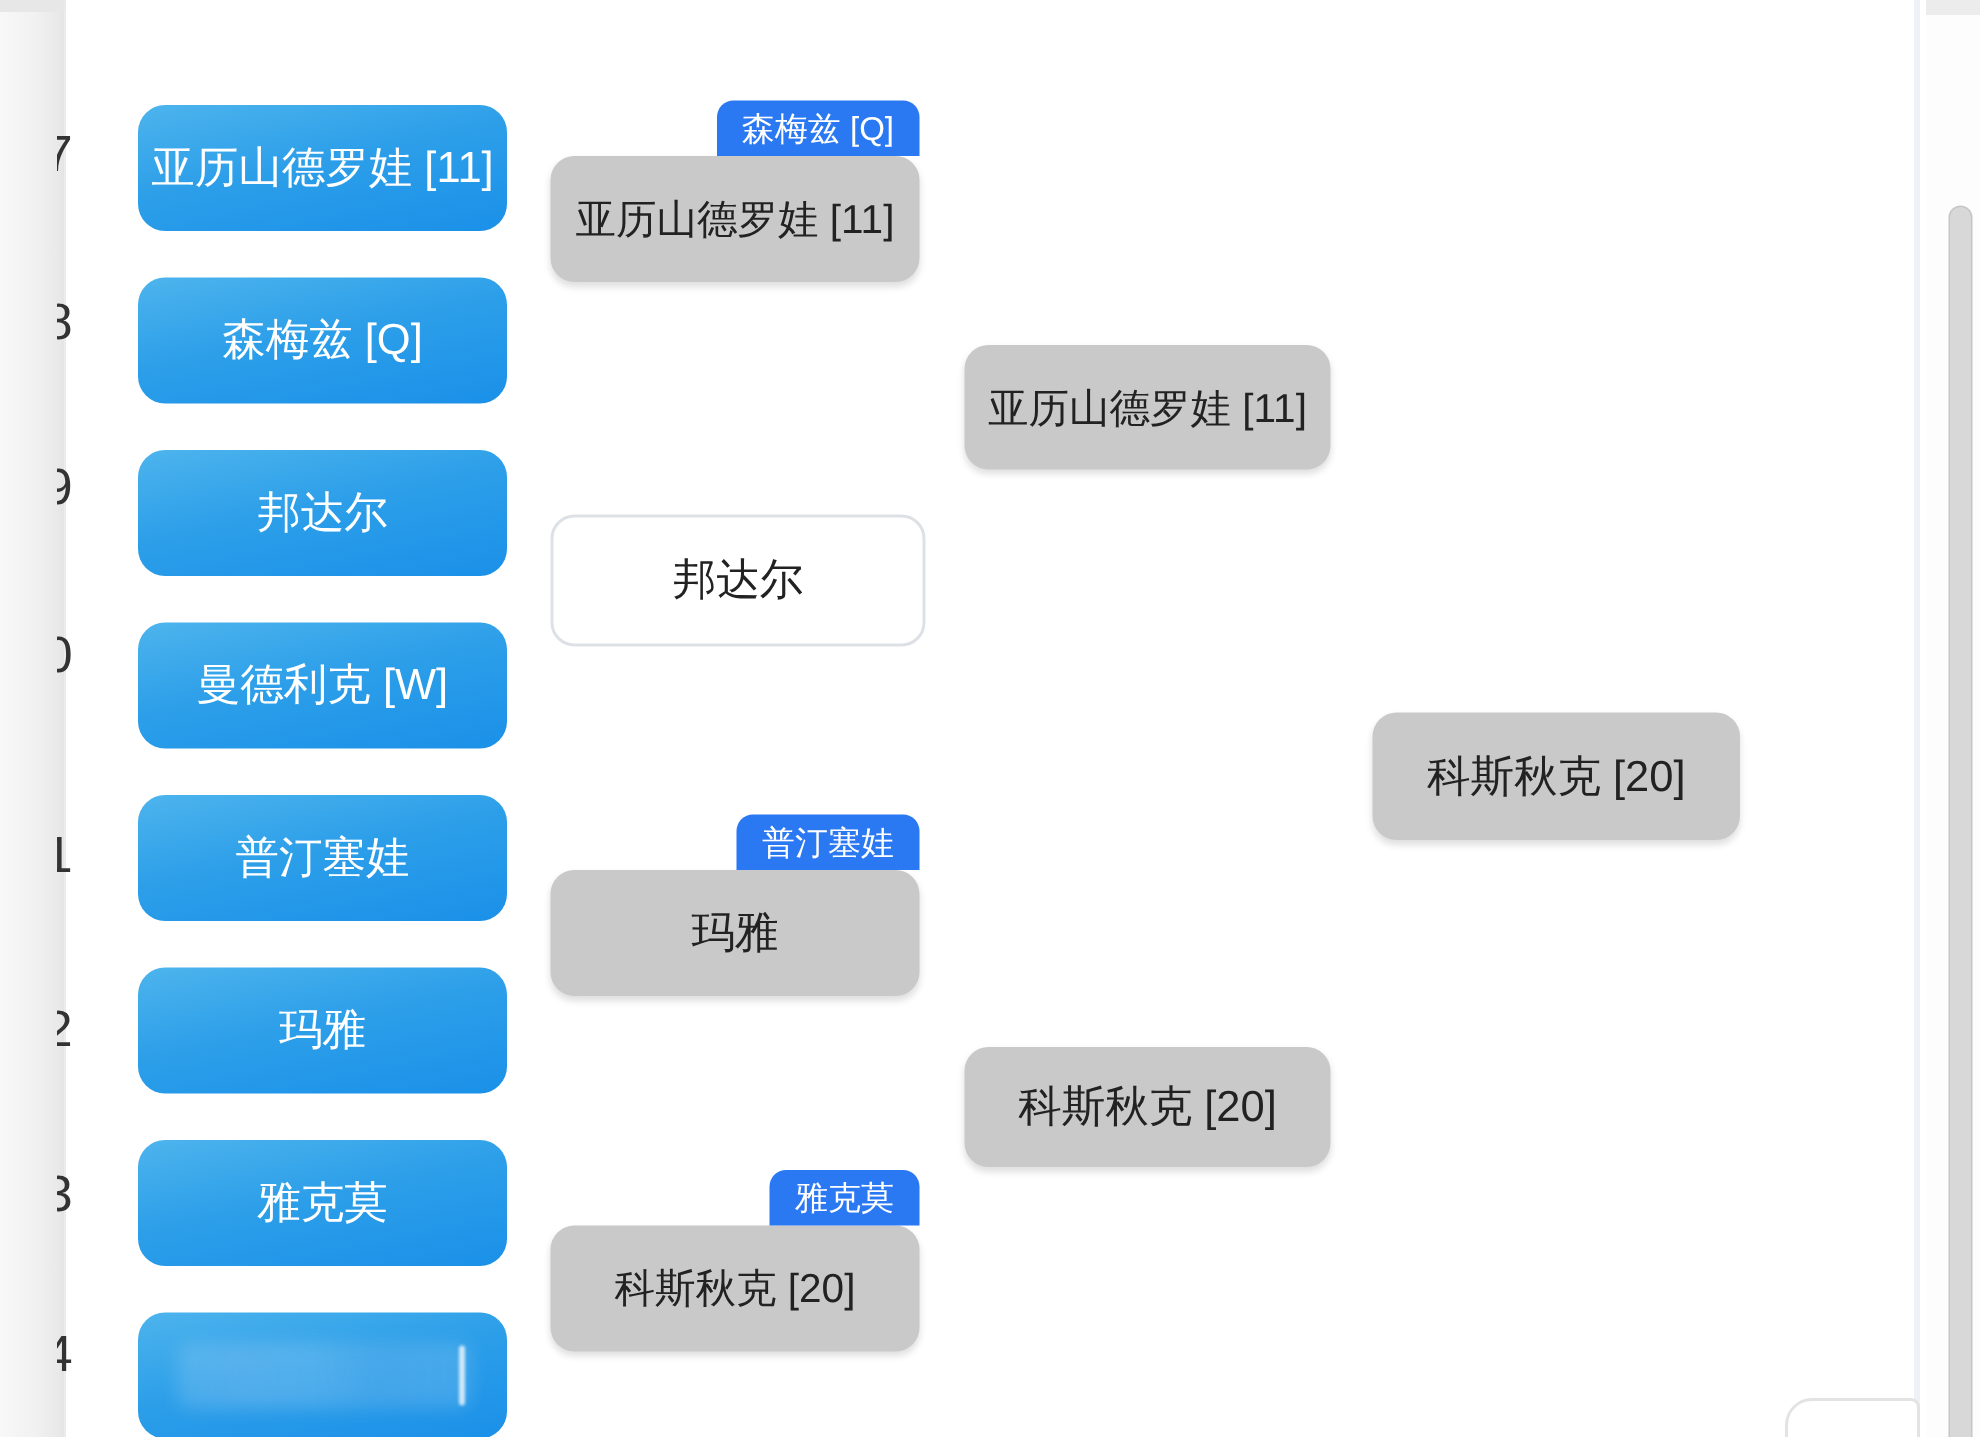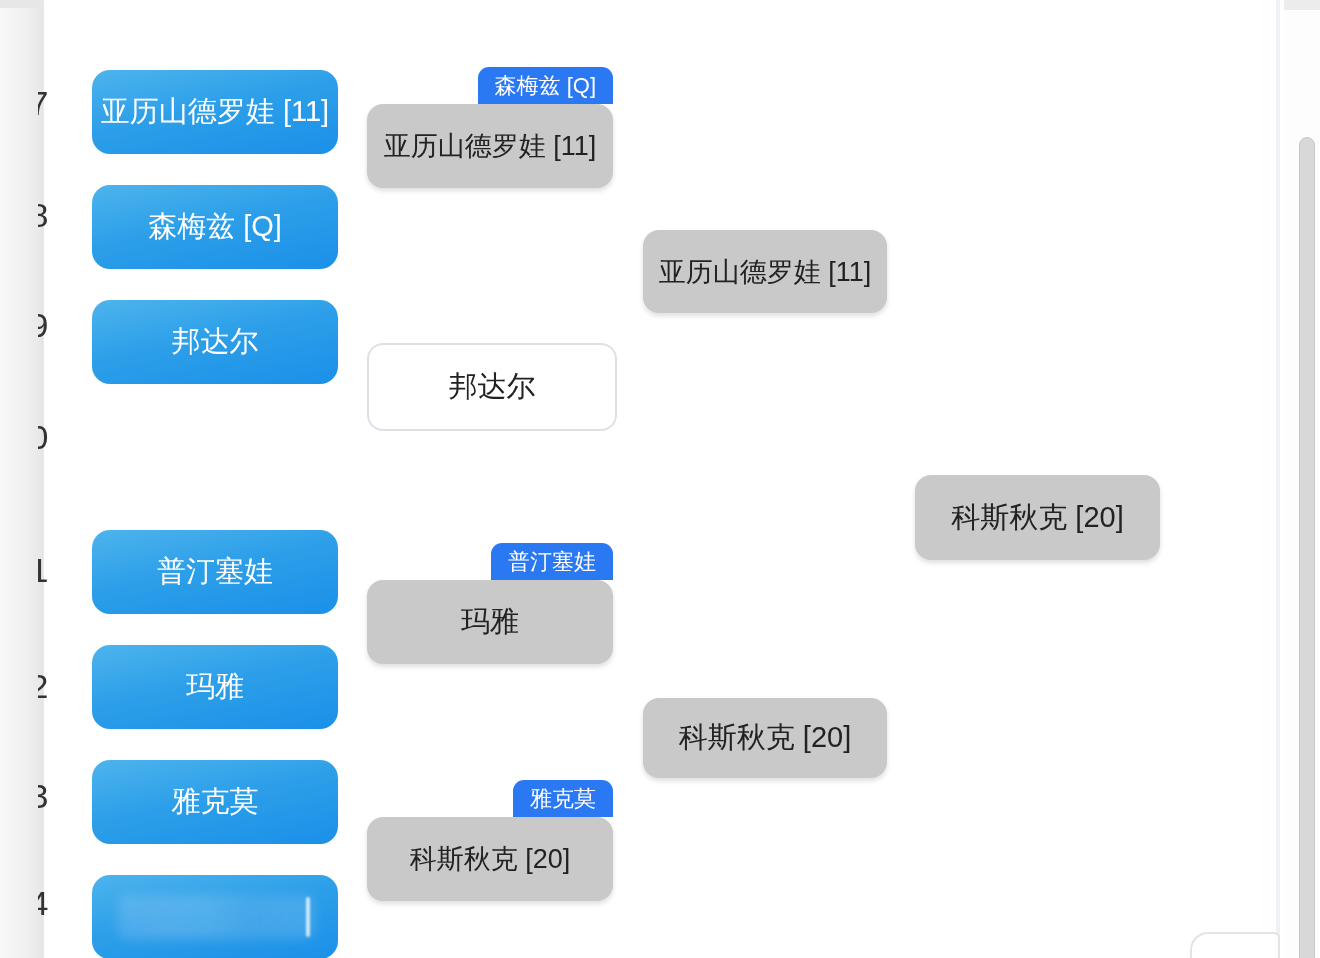--- a/index.html
+++ b/index.html
@@ -89,20 +89,23 @@
 
   <div class="pbtn" style="top:70px">
       <span class="lbl">亚历山德罗娃 [11]</span>
     </div>
   <div class="pbtn" style="top:185px">
       <span class="lbl">森梅兹 [Q]</span>
     </div>
   <div class="pbtn" style="top:300px">
       <span class="lbl">邦达尔</span>
     </div>
+  <div class="pbtn" style="top:415px">
+      <span class="lbl">曼德利克 [W]</span>
+    </div>
   <div class="pbtn" style="top:530px">
       <span class="lbl">普汀塞娃</span>
     </div>
   <div class="pbtn" style="top:645px">
       <span class="lbl">玛雅</span>
     </div>
   <div class="pbtn" style="top:760px">
       <span class="lbl">雅克莫</span>
     </div>
   <div class="pbtn" style="top:875px">

